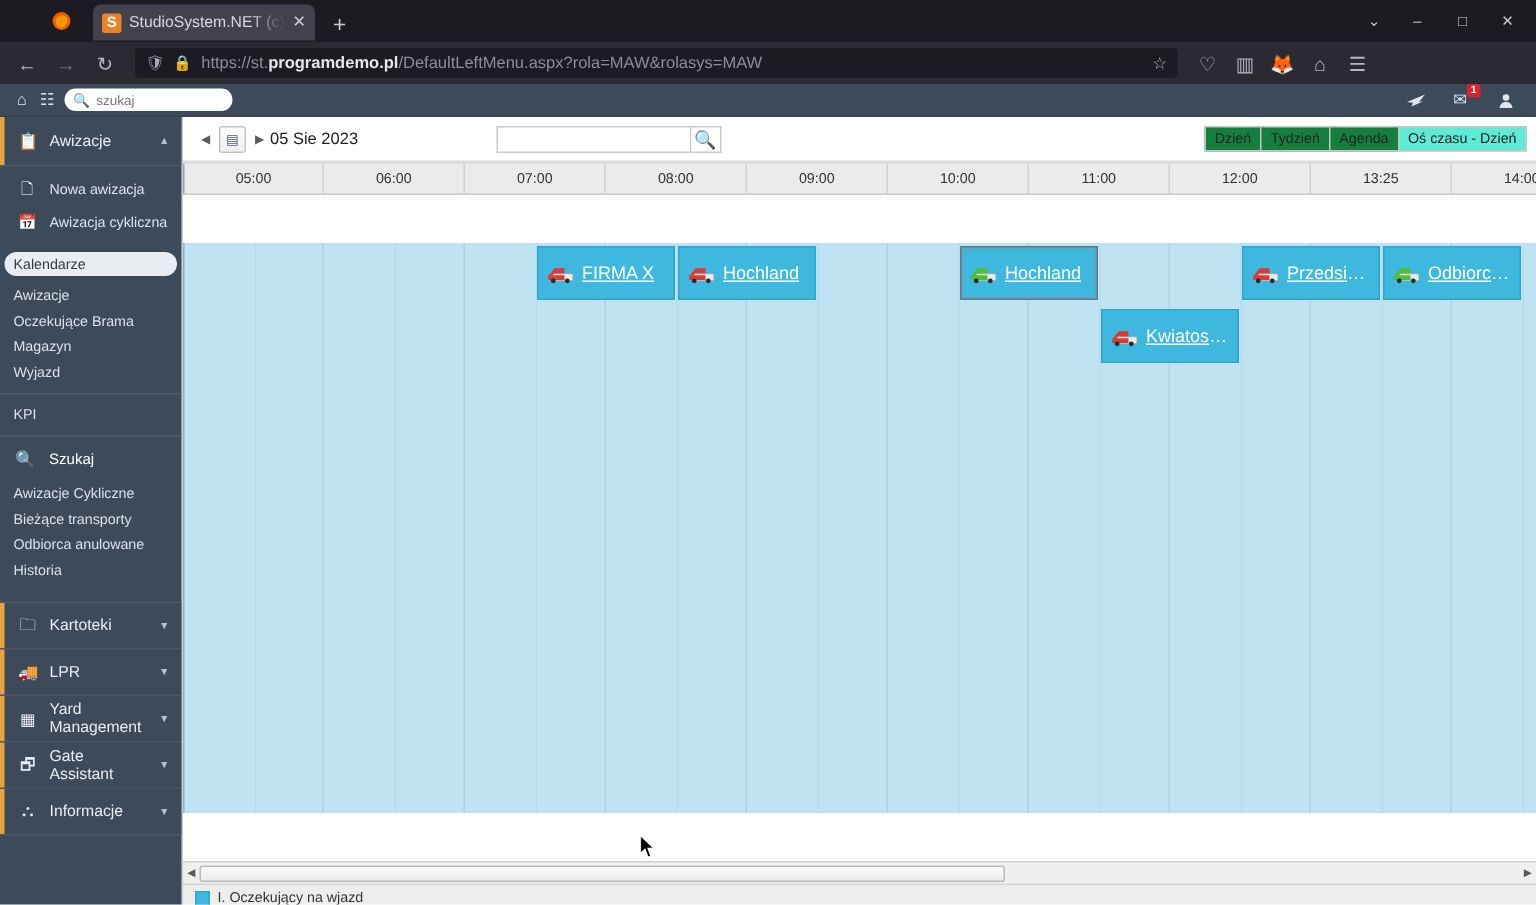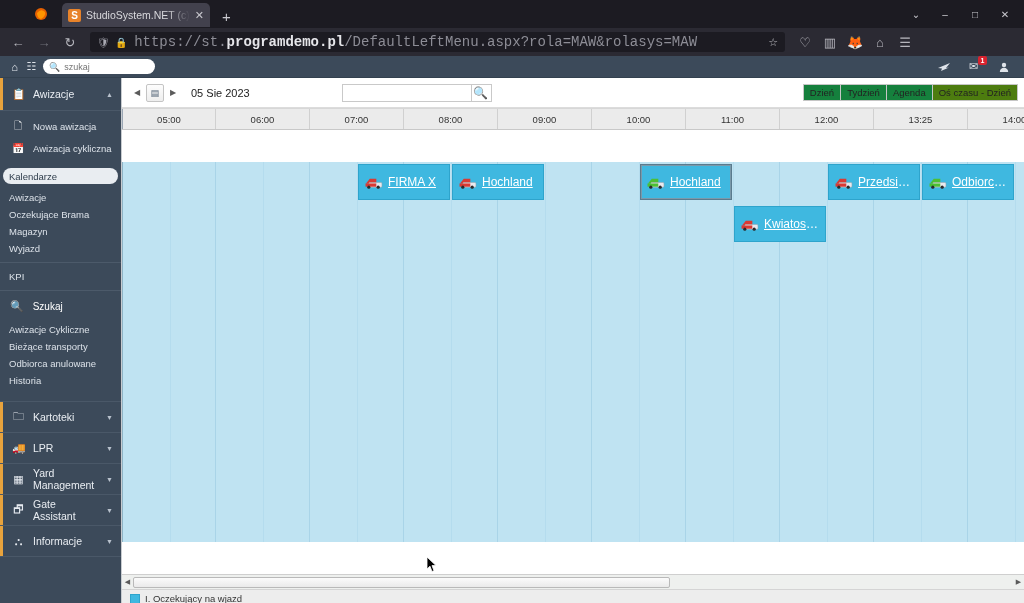--- a/index.html
+++ b/index.html
@@ -62,23 +62,22 @@
     width: 24px; height: 24px; display: flex; align-items: center;
     justify-content: center; color: #b6b6bd; font-size: 13px; flex: none;
   }
   .nav-icon.dim { color: #6e6d77; }
   .urlbar {
     flex: 1; height: 20px; background: #1c1b22; border-radius: 3px;
     display: flex; align-items: center; padding: 0 7px; gap: 6px;
     margin: 0 6px; max-width: 695px;
   }
   .url-text {
-    font-size: 14px; color: #8d8d96; white-space: nowrap; flex: 1;
+    font-size: 11px; color: #8d8d96; white-space: nowrap; flex: 1;
     overflow: hidden;
-    font-family: Liberation Mono, monospace;
   }
   .url-text b { color: #e6e6ea; font-weight: bold; }
   .urlbar .shield, .urlbar .lock { color: #a9a9b2; font-size: 10px; }
   .star-icon { color: #b6b6bd; font-size: 11px; }
   .toolbar-right { display: flex; align-items: center; gap: 1px; }
 
   
   .app-header {
     height: 22px; background: #3c4a5a;
     display: flex; align-items: center; padding: 0 6px;
@@ -163,42 +162,42 @@
     width: 14px; height: 20px; display: flex; align-items: center;
     justify-content: center; color: #5b5b5b; font-size: 8px;
   }
   .tb-today {
     width: 18px; height: 18px; border: 1px solid #c4c4c4; border-radius: 2px;
     background: linear-gradient(#fdfdfd,#eeeeee);
     display: flex; align-items: center; justify-content: center;
     margin: 0 2px;
   }
   .tb-today .gl { font-size: 9px; color: #4a5c70; }
-  .tb-date { font-size: 11px; color: #222; margin-left: 11px; }
+  .tb-date { font-size: 11px; color: #222; }
   .tb-search-wrap {
     margin-left: 92px; display: flex; align-items: center;
   }
   .tb-search {
     width: 130px; height: 18px; border: 1px solid #c9c9c9; background: #fff;
     outline: none; font-size: 10px; padding: 0 4px;
     font-family: "Liberation Sans", sans-serif;
   }
   .tb-search-btn {
     width: 20px; height: 18px; border: 1px solid #c9c9c9; border-left: none;
     background: #fff; display: flex; align-items: center; justify-content: center;
     font-size: 12px; color: #26323f;
   }
   .view-btns { margin-left: auto; display: flex; }
   .view-btn {
     height: 17px; padding: 0 6px; font-size: 9.5px; color: #222;
     background: #15803d; border: 1px solid #c6c6c6; border-right: none;
     display: flex; align-items: center; line-height: 1;
   }
   .view-btn:last-child { border-right: 1px solid #c6c6c6; }
-  .view-btn.active { background: #4d7c0f; }
+  .view-btn.active { background: #5eead4; }
 
   
   .cal-scroll {
     flex: 1; display: flex; flex-direction: column; min-height: 0;
     position: relative; overflow: hidden; gap: 32px;
   }
   .time-header {
     height: 22px; display: flex; background: #ebebeb;
     border-bottom: 1px solid #c8c8c8; border-top: 1px solid #d7d7d7;
     flex: none;

